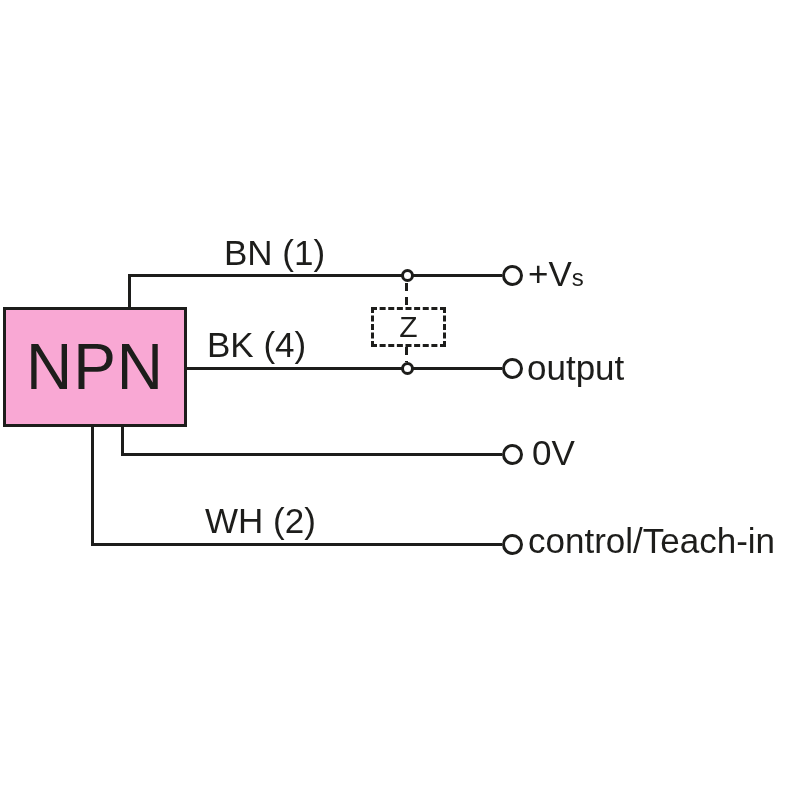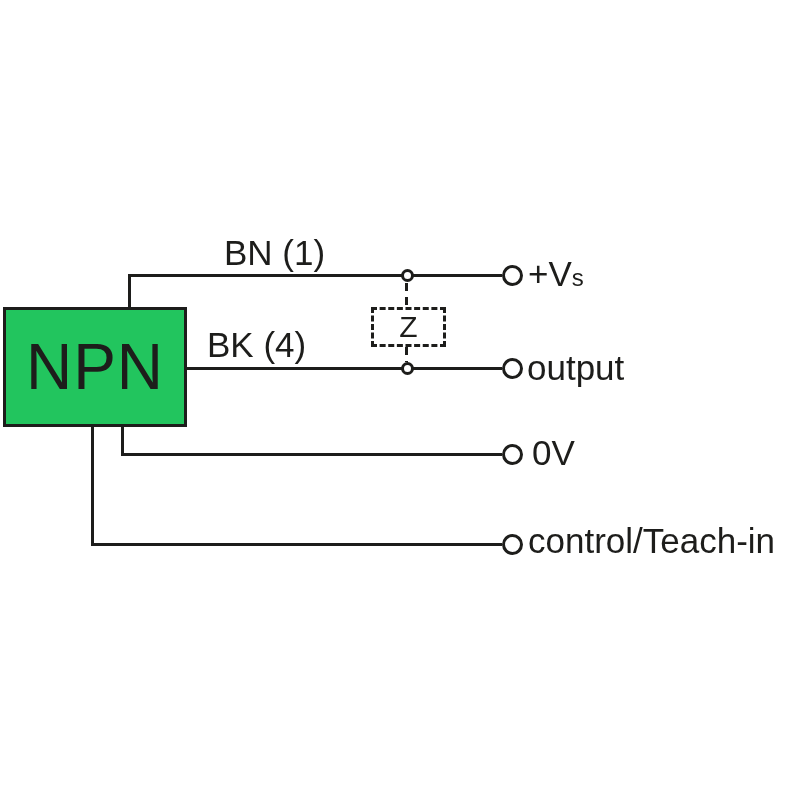--- a/index.html
+++ b/index.html
@@ -19,21 +19,21 @@
   
   .npn-box {
     position: absolute;
     left: 3px; top: 307px;
     width: 184px; height: 120px;
     border: 3px solid #1d1d1b;
     box-sizing: border-box;
     display: flex;
     align-items: center;
     justify-content: center;
-    background: #22c55e;
+    background: #f9a8d4;
   }
   .npn-box span {
     font-size: 64px;
     line-height: 1;
     letter-spacing: 1px;
   }
   
   .h-line, .v-line {
     position: absolute;
     background: #1d1d1b;
@@ -138,19 +138,20 @@
   <div class="junction" id="junction-bn"></div>
   <div class="junction" id="junction-bk"></div>
 
   <div class="terminal" id="term-vs"></div>
   <div class="terminal" id="term-output"></div>
   <div class="terminal" id="term-0v"></div>
   <div class="terminal" id="term-control"></div>
 
   <span class="lbl" id="lbl-bn">BN (1)</span>
   <span class="lbl" id="lbl-bk">BK (4)</span>
+  <span class="lbl" id="lbl-wh">WH (2)</span>
 
   <span class="lbl" id="lbl-vs"><span>+V</span><span class="small-sub">s</span></span>
   <span class="lbl" id="lbl-output">output</span>
   <span class="lbl" id="lbl-0v">0V</span>
   <span class="lbl" id="lbl-control">control/Teach-in</span>
 
 </div>
 
 </body></html>

